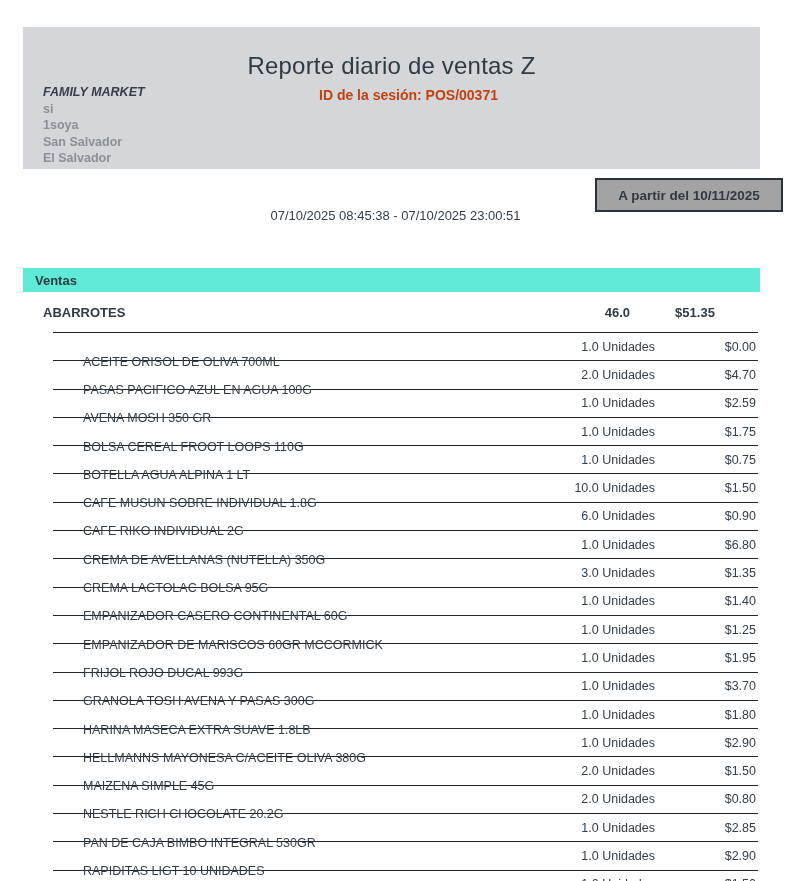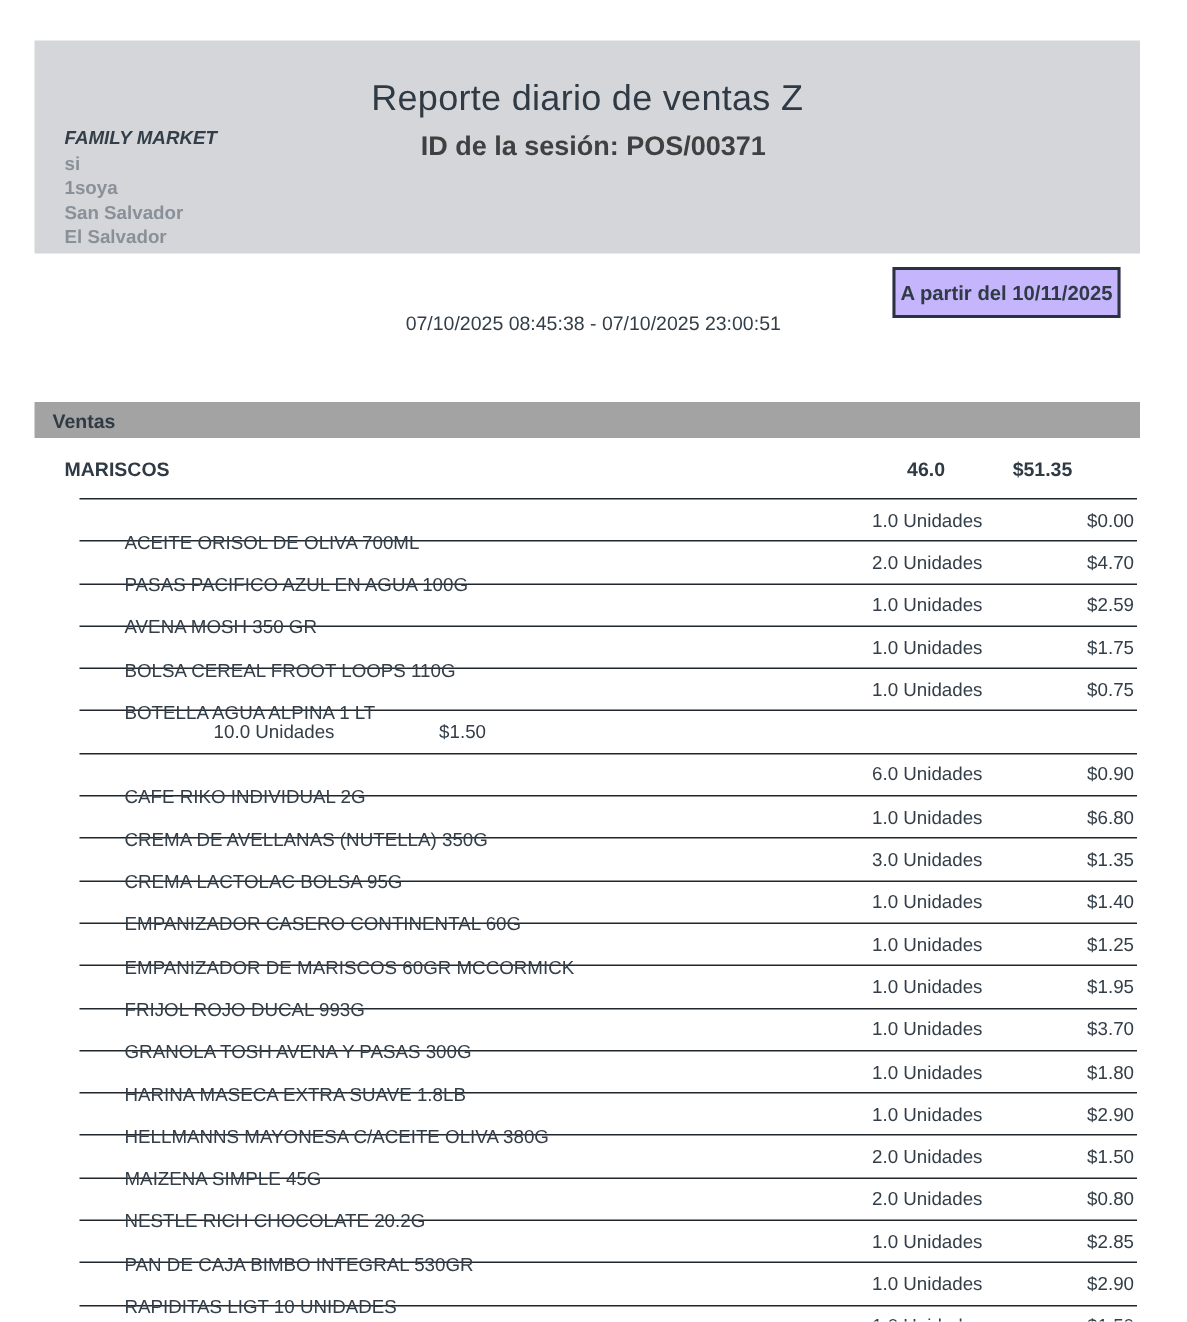--- a/index.html
+++ b/index.html
@@ -24,43 +24,43 @@
     color:#2f3a44;
     margin-top:10px;
   }
   .company-block {
     position:absolute; left:20px; top:57px;
     font-size:12.5px; line-height:16.5px;
   }
   .company-name { font-weight:700; color:#333e48;font-style:italic; }
   .company-address div { color:#8a9099;font-weight:bold; }
   .session-line {
-    position:absolute; left:4px; top:60px; width:100%;
-    text-align:center; font-size:18px; font-weight:700; color:#404040;
+    position:absolute; left:17px; top:60px; width:100%;
+    text-align:center; font-size:14px; font-weight:700; color:#c2410c;
   }
 
   
   .valid-from-box {
-    position:absolute; left:595px; top:178px; width:152px; height:34px;
+    position:absolute; left:595px; top:178px; width:188px; height:34px;
     border:2px solid #2a323b;
     display:flex; align-items:center; justify-content:center;
     font-size:13.5px; font-weight:700; color:#2f3a44;
-    background:#c4b5fd;
+    background:#a3a3a3;
   }
 
   
   .date-range {
     position:absolute; left:0; top:208px; width:100%;
     text-align:center; font-size:13px; color:#333e48;
   }
 
   
   .section-band {
     position:absolute; left:23px; top:268px; width:737px; height:24px;
-    background:#a3a3a3;
+    background:#5eead4;
     display:flex; align-items:center;
     padding-left:12px;
     font-size:13px; font-weight:700; color:#2f3a44;
   }
 
   
   .sales-area {
     position:absolute; left:23px; top:292px; width:737px;
   }
   .category-row {
@@ -107,21 +107,21 @@
 </div>
 
 <div class="valid-from-box">A partir del 10/11/2025</div>
 
 <div class="date-range">07/10/2025 08:45:38 - 07/10/2025 23:00:51</div>
 
 <div class="section-band">Ventas</div>
 
 <div class="sales-area">
   <div class="category-row">
-    <span class="c-name">MARISCOS</span>
+    <span class="c-name">ABARROTES</span>
     <span class="c-qty">46.0</span>
     <span class="c-price">$51.35</span>
   </div>
 
   <div class="product-table" id="product-table">
   <div class="product-row">
     <span class="p-name">ACEITE ORISOL DE OLIVA 700ML</span>
     <span class="p-qty">1.0 Unidades</span>
     <span class="p-price">$0.00</span>
   </div>
@@ -144,20 +144,21 @@
     <span class="p-price">$1.75</span>
   </div>
 
   <div class="product-row">
     <span class="p-name">BOTELLA AGUA ALPINA 1 LT</span>
     <span class="p-qty">1.0 Unidades</span>
     <span class="p-price">$0.75</span>
   </div>
 
   <div class="product-row">
+    <span class="p-name">CAFE MUSUN SOBRE INDIVIDUAL 1.8G</span>
     <span class="p-qty">10.0 Unidades</span>
     <span class="p-price">$1.50</span>
   </div>
 
   <div class="product-row">
     <span class="p-name">CAFE RIKO INDIVIDUAL 2G</span>
     <span class="p-qty">6.0 Unidades</span>
     <span class="p-price">$0.90</span>
   </div>
 

